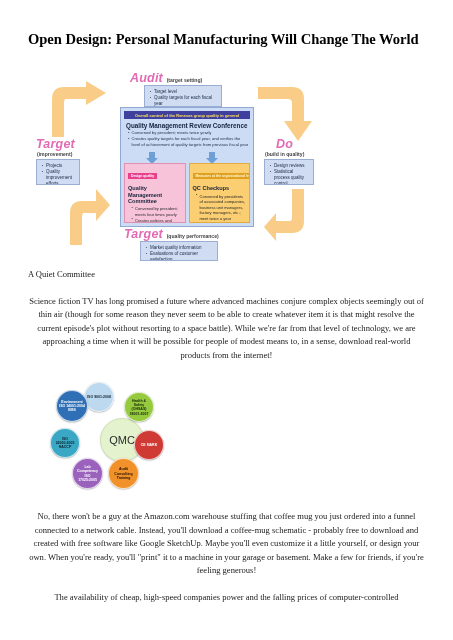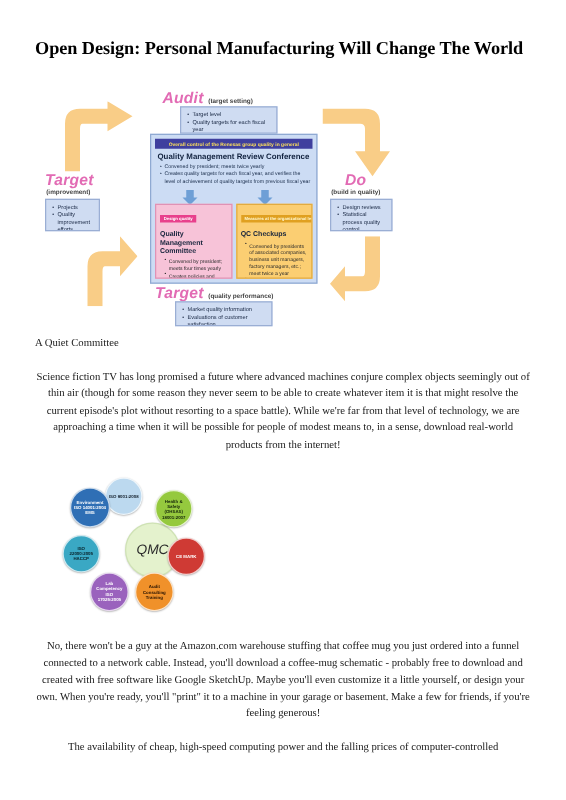--- a/index.html
+++ b/index.html
@@ -345,21 +345,21 @@
       </div>
     </div>
   </div>
 
   <div style="height:22px"></div>
   <p class="heading-line">A Quiet Committee</p>
   <div style="height:13px"></div>
   <p class="para">Science fiction TV has long promised a future where advanced machines conjure complex objects seemingly out of thin air (though for some reason they never seem to be able to create whatever item it is that might resolve the current episode's plot without resorting to a space battle).  While we're far from that level of technology, we are approaching a time when it will be possible for people of modest means to, in a sense, download real-world products from the internet!</p>
 
   <div class="qmc-figure">
-    <div class="qcenter" style="left:58px; top:36px; width:42px; height:42px; background:#e4f2cd;font-style:italic;">
+    <div class="qcenter" style="left:58px; top:36px; width:42px; height:42px; background:#e4f2cd;">
       <span>QMC</span>
     </div>
 
     <div class="qnode" style="left:42px; top:0px; width:30px; height:30px; background:#bcd9ef; color:#16222e;">
       <span>ISO 9001:2008</span>
     </div>
     <div class="qnode" style="left:82px; top:10px; width:30px; height:30px; background:#95c93e; color:#14250a;">
       <span>Health &amp; Safety (OHSAS) 18001:2007</span>
     </div>
     <div class="qnode" style="left:92px; top:48px; width:30px; height:30px; background:#cf3a34; color:#ffffff;">
@@ -375,15 +375,15 @@
       <span>ISO 22000:2005 HACCP</span>
     </div>
     <div class="qnode" style="left:14px; top:8px; width:32px; height:32px; background:#2f6fb5; color:#ffffff;">
       <span>Environment ISO 14001:2004 EMS</span>
     </div>
   </div>
 
   <div style="height:16px"></div>
   <p class="para">No, there won't be a guy at the Amazon.com warehouse stuffing that coffee mug you just ordered into a funnel connected to a network cable.  Instead, you'll download a coffee-mug schematic - probably free to download and created with free software like Google SketchUp.  Maybe you'll even customize it a little yourself, or design your own.  When you're ready, you'll "print" it to a machine in your garage or basement.  Make a few for friends, if you're feeling generous!</p>
   <div style="height:13px"></div>
-  <p class="para">The availability of cheap, high-speed computing power and the falling prices of computer-controlled</p>
+  <p class="para">The availability of cheap, high-speed companies power and the falling prices of computer-controlled</p>
 
 </div>
 
 </body></html>

